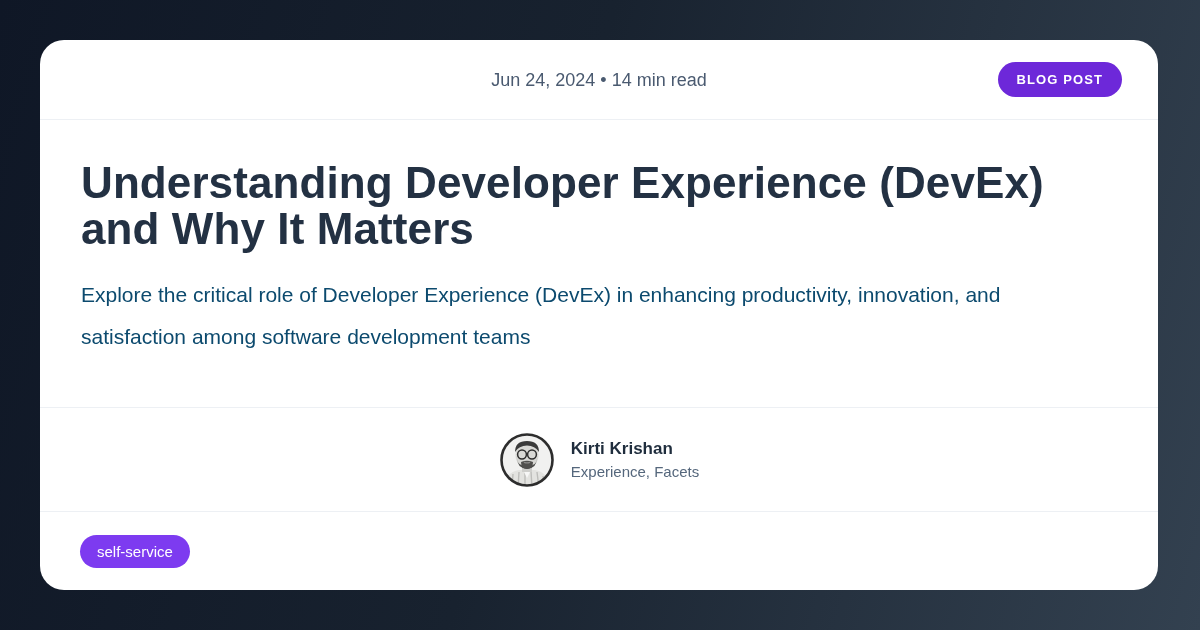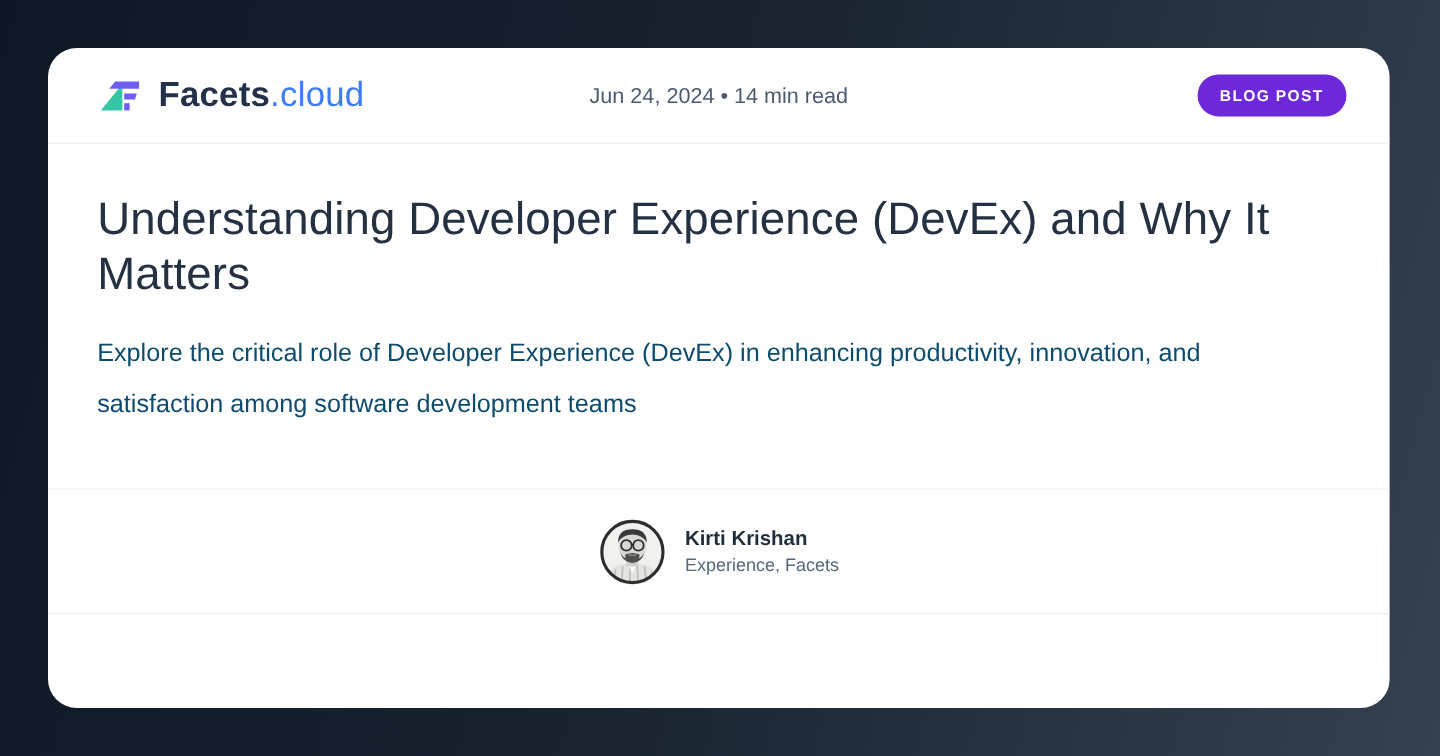--- a/index.html
+++ b/index.html
@@ -79,23 +79,23 @@
   
   .card-main {
     height: 288px;
     flex: none;
     box-sizing: border-box;
     border-bottom: 1px solid #edf0f4;
     padding: 40px 40px 0 41px;
   }
   .article-title {
     margin: 0;
-    font-size: 38px;
+    font-size: 44px;
     line-height: 46px;
-    font-weight: 400;
+    font-weight: 700;
     color: #233143;
     max-width: 1010px;
     letter-spacing: 0.1px;
   }
   .article-description {
     margin: 22px 16px 0 0;
     font-size: 21px;
     line-height: 42px;
     font-weight: 400;
     color: #0c4a6e;
@@ -149,31 +149,20 @@
     cursor: pointer;
     font-family: inherit;
   }
 </style>
 </head>
 <body>
 
 <div class="card">
 
   <div class="card-header">
-    <div class="logo">
-      <span style="display:flex;">
-        <svg width="32" height="28" viewBox="0 0 32 28" aria-hidden="true">
-          <polygon points="0,26 18,26 18,4" fill="#35c7a5"></polygon>
-          <polygon points="12,2 32,2 32,8 7,8" fill="#6f5cf6"></polygon>
-          <polygon points="19.5,12 30,12 28.5,17 19.5,17" fill="#6f5cf6"></polygon>
-          <rect x="19.5" y="20" width="4.5" height="6" fill="#6f5cf6"></rect>
-        </svg>
-      </span>
-      <span class="logo-text"><span>Facets</span><span class="suffix">.cloud</span></span>
-    </div>
 
     <div class="header-meta">
       <span>Jun 24, 2024 • 14 min read</span>
     </div>
 
     <button class="blog-badge">BLOG POST</button>
   </div>
 
   <div class="card-main">
     <h1 class="article-title">Understanding Developer Experience (DevEx) and Why It Matters</h1>
@@ -211,14 +200,17 @@
         </g>
         <circle cx="28" cy="28" r="25.5" fill="none" stroke="#2d2d2d" stroke-width="2.6"></circle>
       </svg>
     </span>
     <div>
       <div class="author-name">Kirti Krishan</div>
       <div class="author-role">Experience, Facets</div>
     </div>
   </div>
 
+  <div class="card-footer">
+    <button class="tag-pill">self-service</button>
+  </div>
 
 </div>
 
 </body></html>

